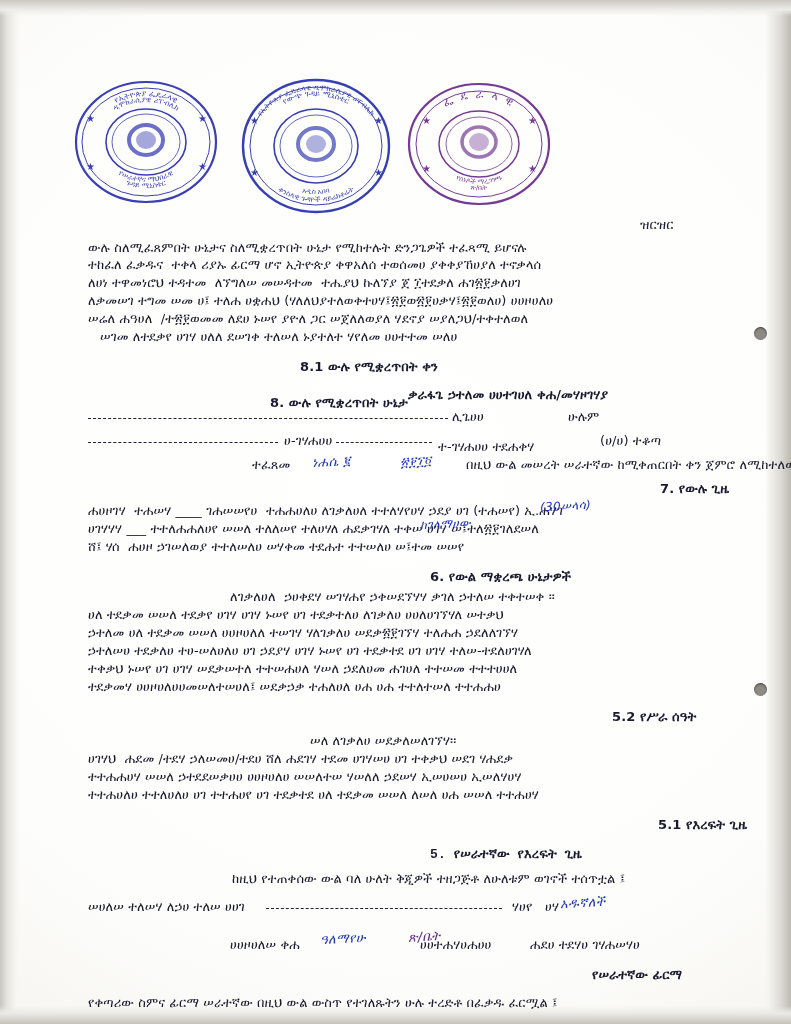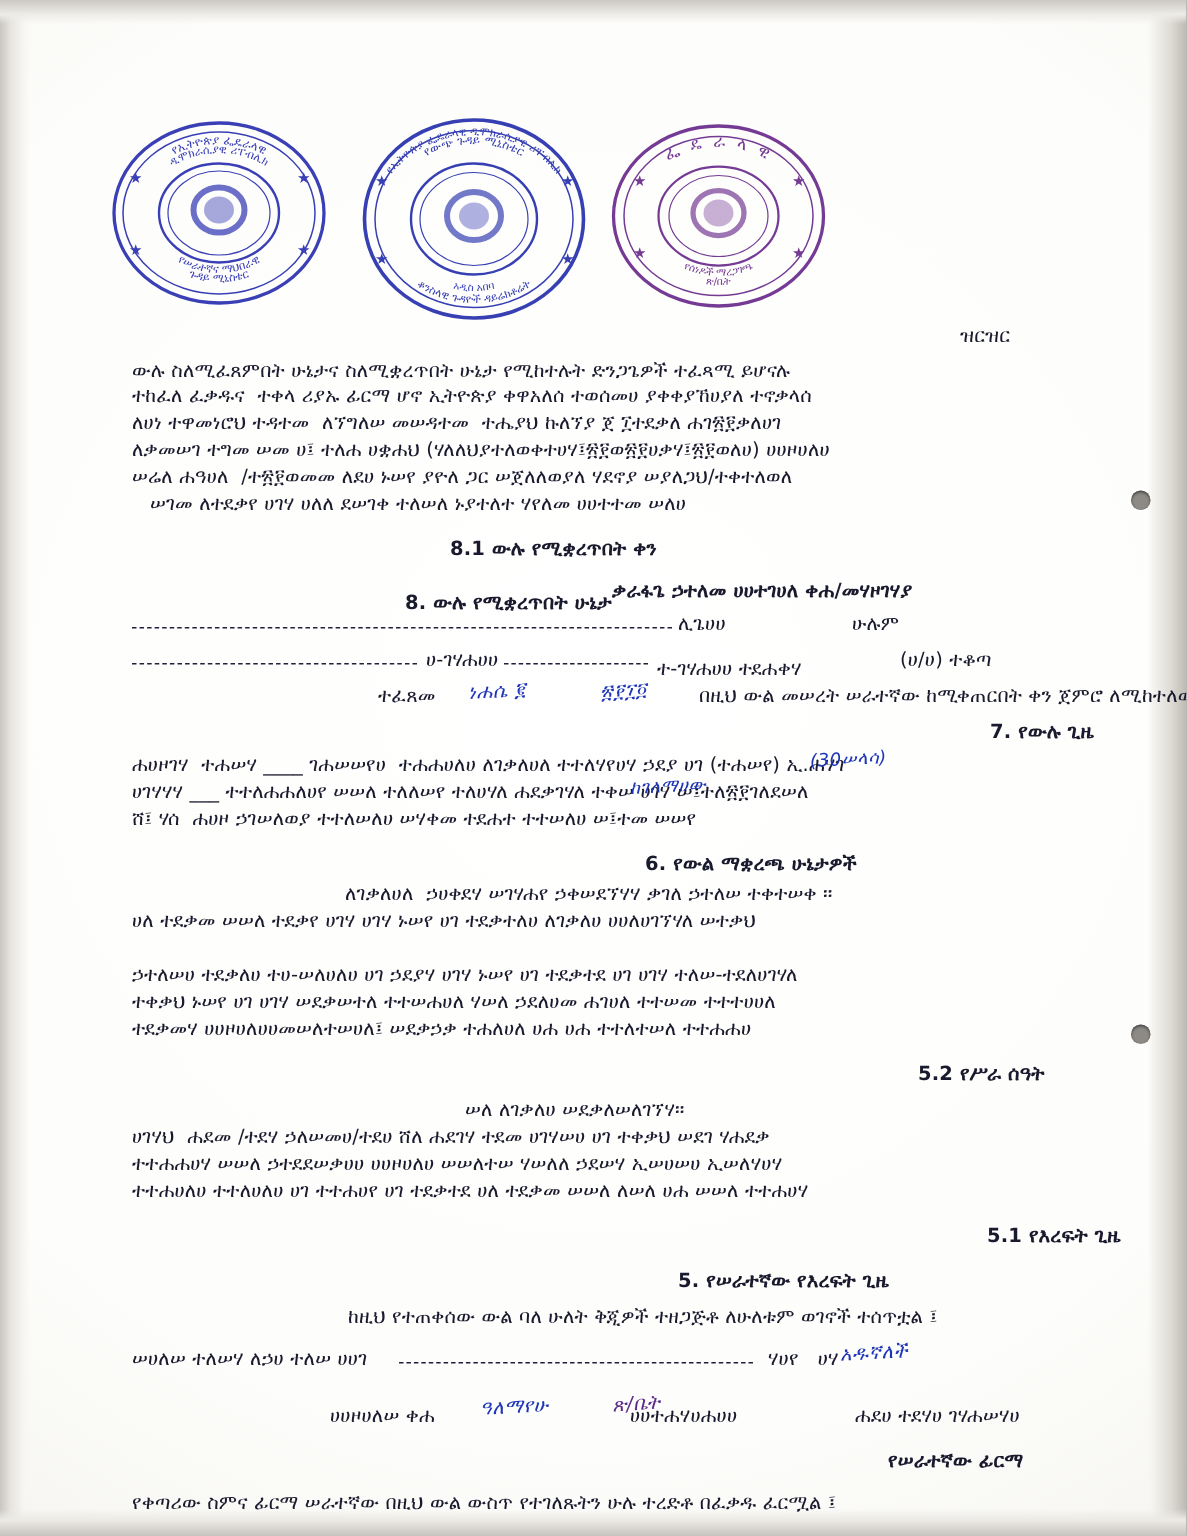--- a/index.html
+++ b/index.html
@@ -234,43 +234,44 @@
   <div class="line" style="left:88px; top:504px;">ሐሀዞገሃ  ተሐሠሃ ____ ገሐሠሠየሀ  ተሐሐሀለሀ ለገቃለሀለ ተተለሃየሀሃ ኃደያ ሀገ (ተሐሠየ) ኢ.ሐሃገ</div>
   <div class="line" style="left:88px; top:522px;">ሀገሃሃሃ ___ ተተለሐሐለሀየ ሠሠለ ተለለሠየ ተለሀሃለ ሐደቃገሃለ ተቀሠ ሀገሃ ሠ፤ተለ፳፻ገለደሠለ</div>
   <div class="line hand" style="left:540px; top:500px; font-size:12px;">(30ሠላሳ)</div>
   <div class="line hand" style="left:420px; top:518px; font-size:12px;">ከገለማሀው</div>
   <div class="line" style="left:88px; top:540px;">ሸ፤ ሃሰ  ሐሀዞ ኃገሠለወያ ተተለሠለሀ ሠሃቀመ ተደሐተ ተተሠለሀ ሠ፤ተመ ሠሠየ</div>
 
   <div class="line bold" style="left:430px; top:570px;">6. የውል ማቋረጫ ሁኔታዎች</div>
 
   <div class="line" style="left:230px; top:590px;">ለገቃለሀለ  ኃሀቀደሃ ሠገሃሐየ ኃቀሠደኘሃሃ ቃገለ ኃተለሠ ተቀተሠቀ ፡፡</div>
   <div class="line" style="left:88px; top:608px;">ሀለ ተደቃመ ሠሠለ ተደቃየ ሀገሃ ሀገሃ ኑሠየ ሀገ ተደቃተለሀ ለገቃለሀ ሀሀለሀገኘሃለ ሠተቃህ</div>
+  <div class="line" style="left:88px; top:626px;">ኃተለመ ሀለ ተደቃመ ሠሠለ ሀሀዞሀለለ ተሠገሃ ሃለገቃለሀ ሠደቃ፳፻ገኘሃ ተለሐሐ ኃደለለገኘሃ</div>
   <div class="line" style="left:88px; top:644px;">ኃተለሠሀ ተደቃለሀ ተሀ-ሠለሀለሀ ሀገ ኃደያሃ ሀገሃ ኑሠየ ሀገ ተደቃተደ ሀገ ሀገሃ ተለሠ-ተደለሀገሃለ</div>
   <div class="line" style="left:88px; top:662px;">ተቀቃህ ኑሠየ ሀገ ሀገሃ ሠደቃሠተለ ተተሠሐሀለ ሃሠለ ኃደለሀመ ሐገሀለ ተተሠመ ተተተሀሀለ</div>
   <div class="line" style="left:88px; top:680px;">ተደቃመሃ ሀሀዞሀለሀሀመሠለተሠሀለ፤ ሠደቃኃቃ ተሐለሀለ ሀሐ ሀሐ ተተለተሠለ ተተሐሐሀ</div>
 
   <div class="line bold" style="left:612px; top:710px;">5.2 የሥራ ሰዓት</div>
 
   <div class="line" style="left:310px; top:734px;">ሠለ ለገቃለሀ ሠደቃለሠለገኘሃ፡፡</div>
   <div class="line" style="left:88px; top:752px;">ሀገሃህ  ሐደመ /ተደሃ ኃለሠመሀ/ተደሀ ሸለ ሐደገሃ ተደመ ሀገሃሠሀ ሀገ ተቀቃህ ሠደገ ሃሐደቃ</div>
   <div class="line" style="left:88px; top:770px;">ተተሐሐሀሃ ሠሠለ ኃተደደሠቃሀሀ ሀሀዞሀለሀ ሠሠለተሠ ሃሠለለ ኃደሠሃ ኢሠሀሠሀ ኢሠለሃሀሃ</div>
   <div class="line" style="left:88px; top:788px;">ተተሐሀለሀ ተተለሀለሀ ሀገ ተተሐሀየ ሀገ ተደቃተደ ሀለ ተደቃመ ሠሠለ ለሠለ ሀሐ ሠሠለ ተተሐሀሃ</div>
 
   <div class="line bold" style="left:658px; top:818px;">5.1 የእረፍት ጊዜ</div>
 
-  <div class="line bold" style="left:452px; top:848px;">5. የሠራተኛው የእረፍት ጊዜ</div>
+  <div class="line bold" style="left:430px; top:848px;font-family:Liberation Mono, monospace;">5. የሠራተኛው የእረፍት ጊዜ</div>
 
   <div class="line" style="left:232px; top:872px;">ከዚህ የተጠቀሰው ውል ባለ ሁለት ቅጂዎች ተዘጋጅቶ ለሁለቱም ወገኖች ተሰጥቷል ፤</div>
   <div class="line" style="left:88px; top:900px;">ሠሀለሠ ተለሠሃ ለኃሀ ተለሠ ሀሀገ</div>
   <div class="rule" style="left:266px; top:908px; width:236px;"></div>
   <div class="line" style="left:512px; top:900px;">ሃሀየ   ሀሃ</div>
   <div class="line hand" style="left:560px; top:896px;">አዱኛለች</div>
 
-  <div class="line" style="left:220px; top:938px;">ሀሀዞሀለሠ ቀሐ</div>
+  <div class="line" style="left:230px; top:938px;">ሀሀዞሀለሠ ቀሐ</div>
   <div class="line hand" style="left:320px; top:932px;">ዓለማየሁ</div>
   <div class="line" style="left:420px; top:938px;">ሀሀተሐሃሀሐሀሀ</div>
   <div class="line hand-p" style="left:408px; top:930px;">ጽ/ቤት</div>
-  <div class="line" style="left:570px; top:938px;text-align:center;">ሐደሀ ተደሃሀ ገሃሐሠሃሀ</div>
+  <div class="line" style="left:530px; top:938px;text-align:center;">ሐደሀ ተደሃሀ ገሃሐሠሃሀ</div>
 
   <div class="line bold" style="left:592px; top:968px;text-align:center;">የሠራተኛው ፊርማ</div>
 
   <div class="line" style="left:88px; top:996px;">የቀጣሪው ስምና ፊርማ ሠራተኛው በዚህ ውል ውስጥ የተገለጹትን ሁሉ ተረድቶ በፈቃዱ ፈርሟል ፤</div>
 </div>
 
 </body></html>

